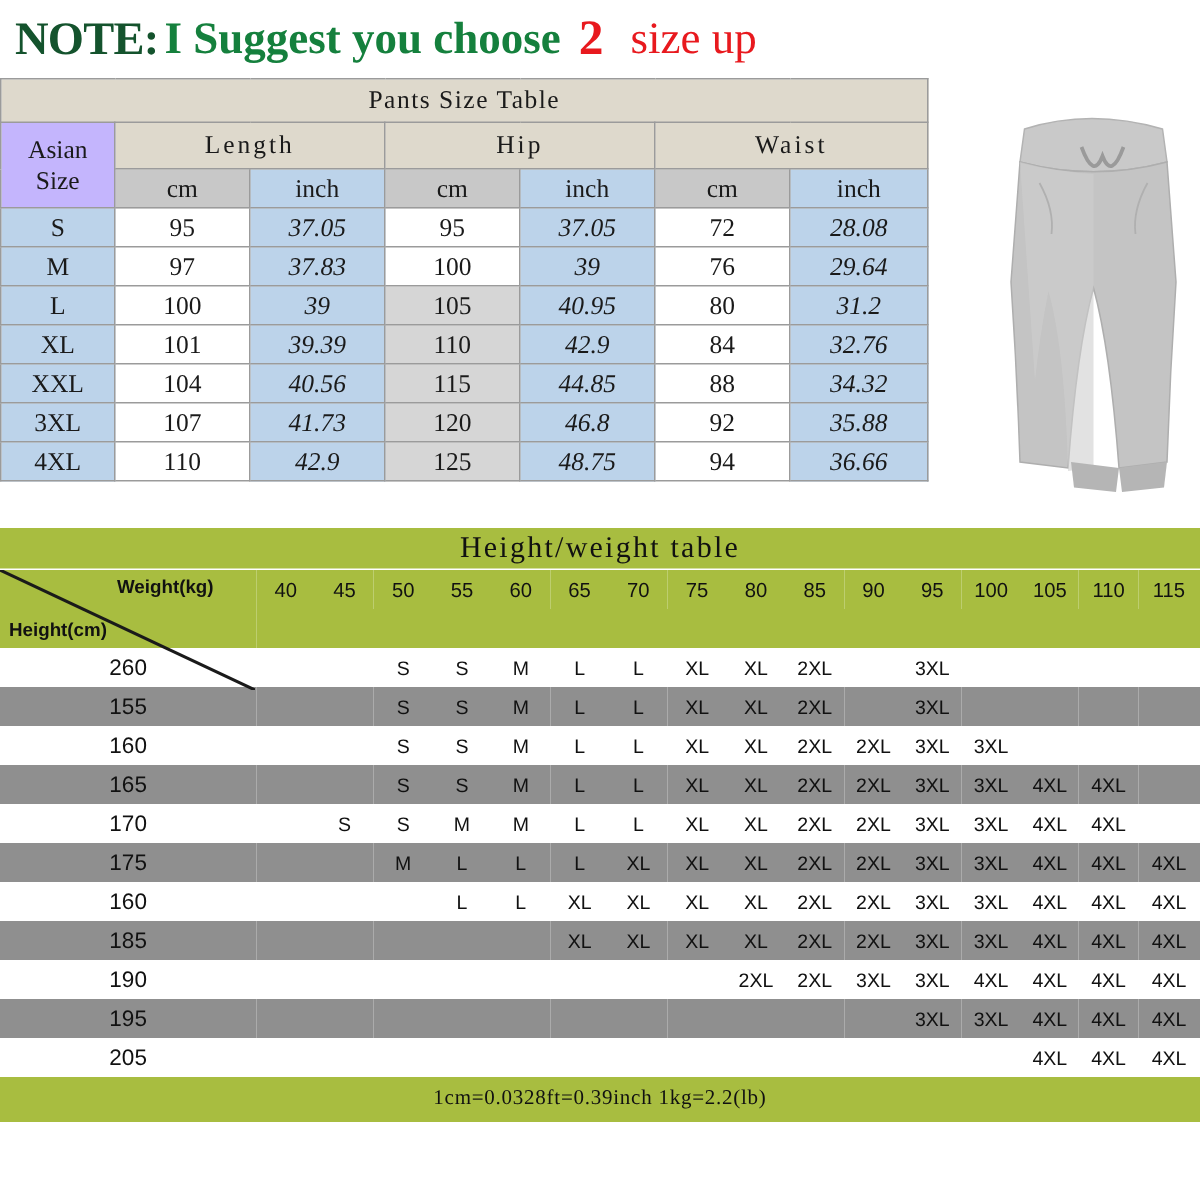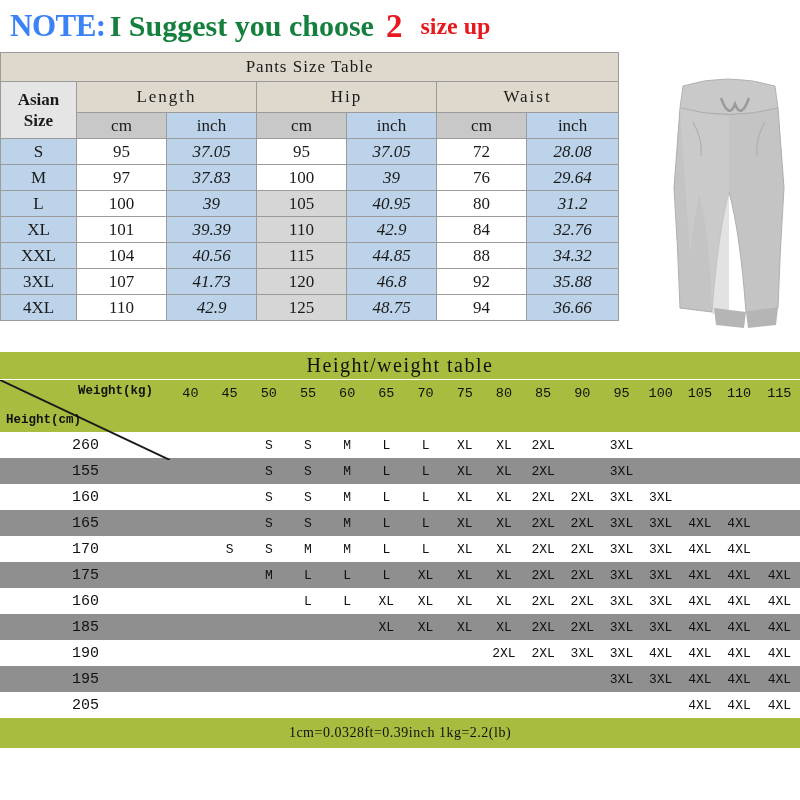--- a/index.html
+++ b/index.html
@@ -21,41 +21,41 @@
     display: flex;
     align-items: center;
     padding-left: 10px;
     box-sizing: border-box;
     white-space: nowrap;
   }
   .note-label {
     font-family: "Liberation Serif", serif;
     font-weight: bold;
     font-size: 31px;
-    color: #3b82f6;
+    color: #14532d;
     letter-spacing: -0.5px;
   }
   .note-text {
     font-family: "Liberation Serif", serif;
     font-weight: bold;
     font-size: 30px;
     color: #15803d;
     margin-left: 4px;
   }
   .note-num {
     font-family: "Liberation Serif", serif;
     font-weight: bold;
     font-size: 33px;
     color: #e8191e;
     margin-left: 12px;
   }
   .note-tail {
     font-family: "Liberation Serif", serif;
-    font-weight: bold;
-    font-size: 24px;
+    font-weight: normal;
+    font-size: 30px;
     color: #e8191e;
     margin-left: 18px;
   }
 
   
   .top-area {
     display: flex;
     align-items: flex-start;
     height: 300px;
     gap: 20px;
@@ -84,25 +84,24 @@
     letter-spacing: 1px;
     height: 28px !important;
   }
   .st-group {
     background: #ded9cc;
     font-size: 20px;
     letter-spacing: 2px;
     height: 30px !important;
   }
   .st-asian {
-    background: #e5e5e5;
+    background: #c4b5fd;
     color: #e8191e;
     font-size: 17px;
     line-height: 1.25;
-    font-weight: bold;
   }
   .st-unit-dark {
     background: #c8c8c8;
     color: #e8191e;
     font-size: 16px;
   }
   .st-unit-blue {
     background: #bcd3ea;
     color: #e8191e;
     font-size: 16px;
@@ -139,21 +138,21 @@
     font-size: 20px;
     letter-spacing: 1.5px;
     color: #111;
     height: 27px;
     line-height: 27px;
     border-bottom: 1px solid #fff;
   }
   .hw-table {
     width: 800px;
     table-layout: fixed;
-    font-family: Liberation Mono, monospace;
+    font-family: Liberation Sans, sans-serif;
     font-size: 13px;
   }
   .hw-table td {
     text-align: center;
     padding: 0;
     height: 26px;
     color: #111;
   }
   .corner {
     background: #a8bd40;

